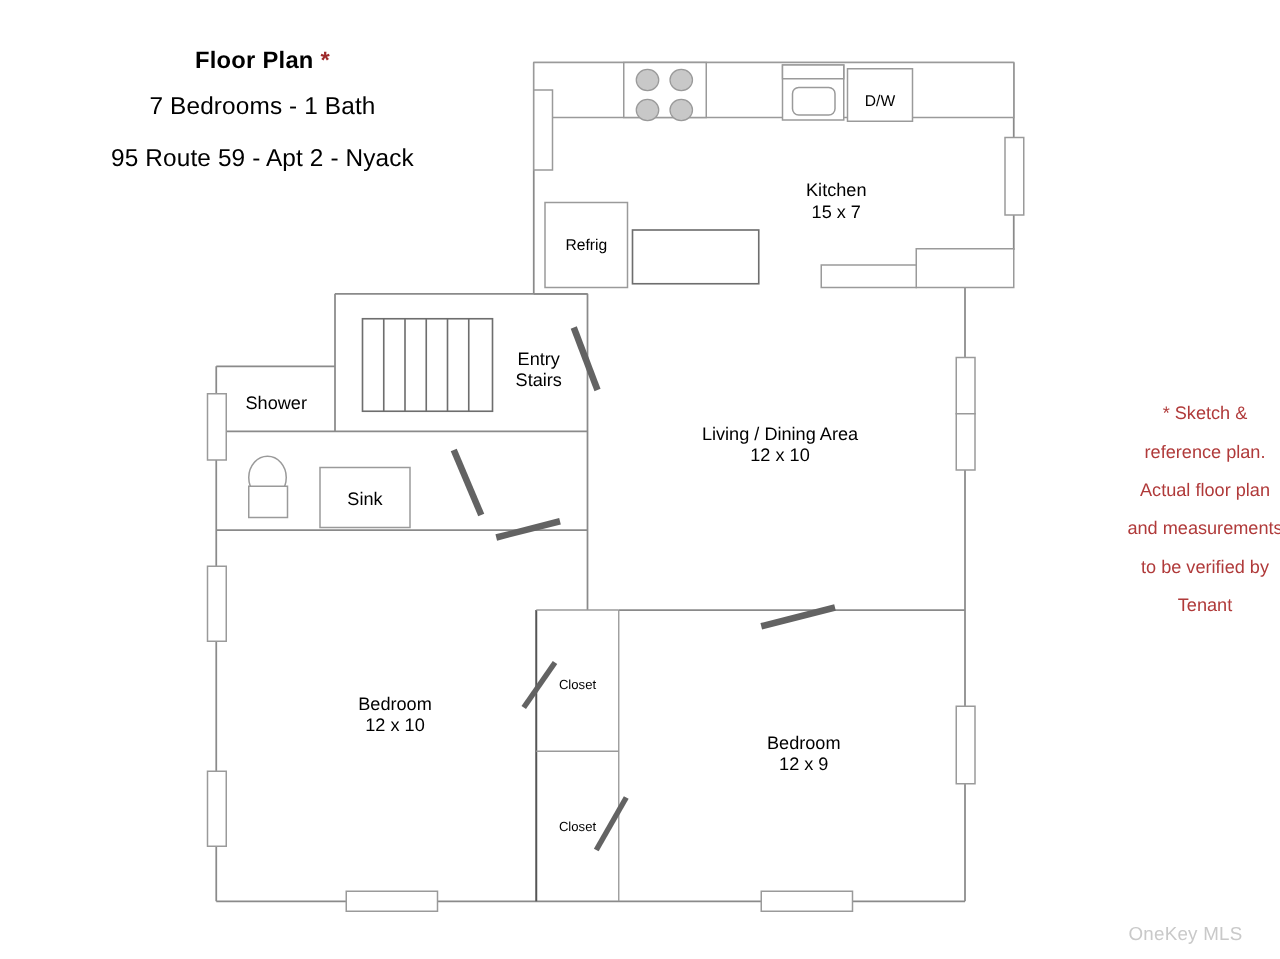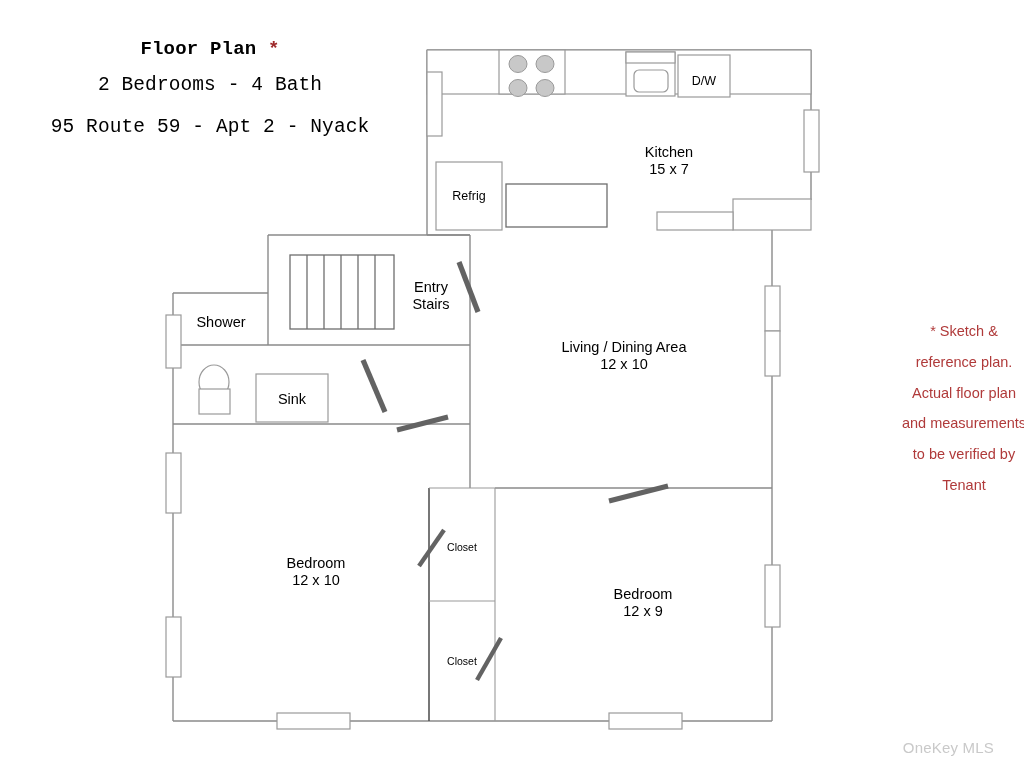--- a/index.html
+++ b/index.html
@@ -16,21 +16,20 @@
     color: #000;
   }
 
   
   #title-block {
     position: absolute;
     left: 0px;
     top: 34px;
     width: 420px;
     text-align: center;
-    font-family: Liberation Mono, monospace;
   }
   #title-block .line {
     display: block;
     white-space: nowrap;
   }
   .l-title {
     font-size: 19px;
     font-weight: bold;
     line-height: 30px;
     letter-spacing: 0.2px;
@@ -108,21 +107,21 @@
     font-size: 10.5px;
     fill: #000;
     text-anchor: middle;
   }
 </style>
 </head>
 <body>
 
 <div id="title-block">
   <span class="line l-title"><span>Floor Plan</span>&nbsp;<span class="ast">*</span></span>
-  <span class="line l-sub">2 Bedrooms  -  4 Bath</span>
+  <span class="line l-sub">7 Bedrooms  -  1 Bath</span>
   <span class="line l-sub">95 Route 59  -  Apt 2  -  Nyack</span>
 </div>
 
 <div id="disclaimer">
   <span>* Sketch &amp;</span>
   <span>reference plan.</span>
   <span>Actual floor plan</span>
   <span>and measurements</span>
   <span>to be verified by</span>
   <span>Tenant</span>

